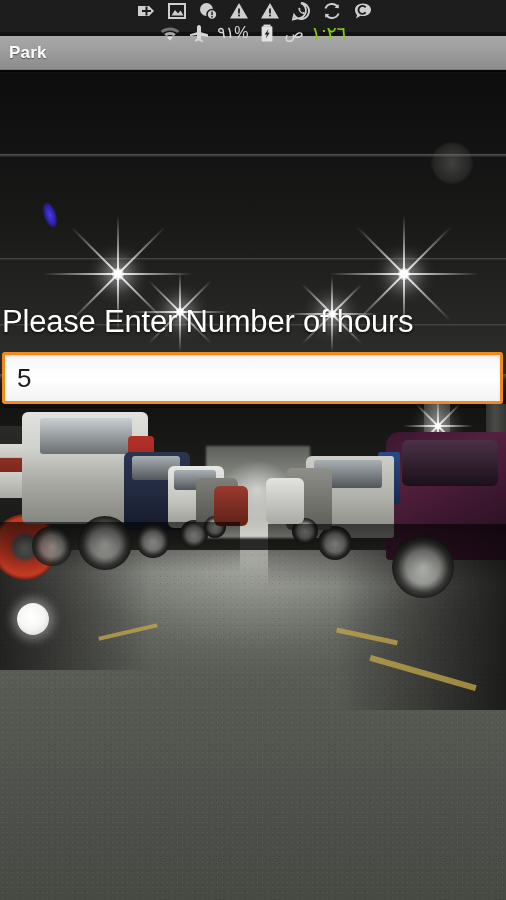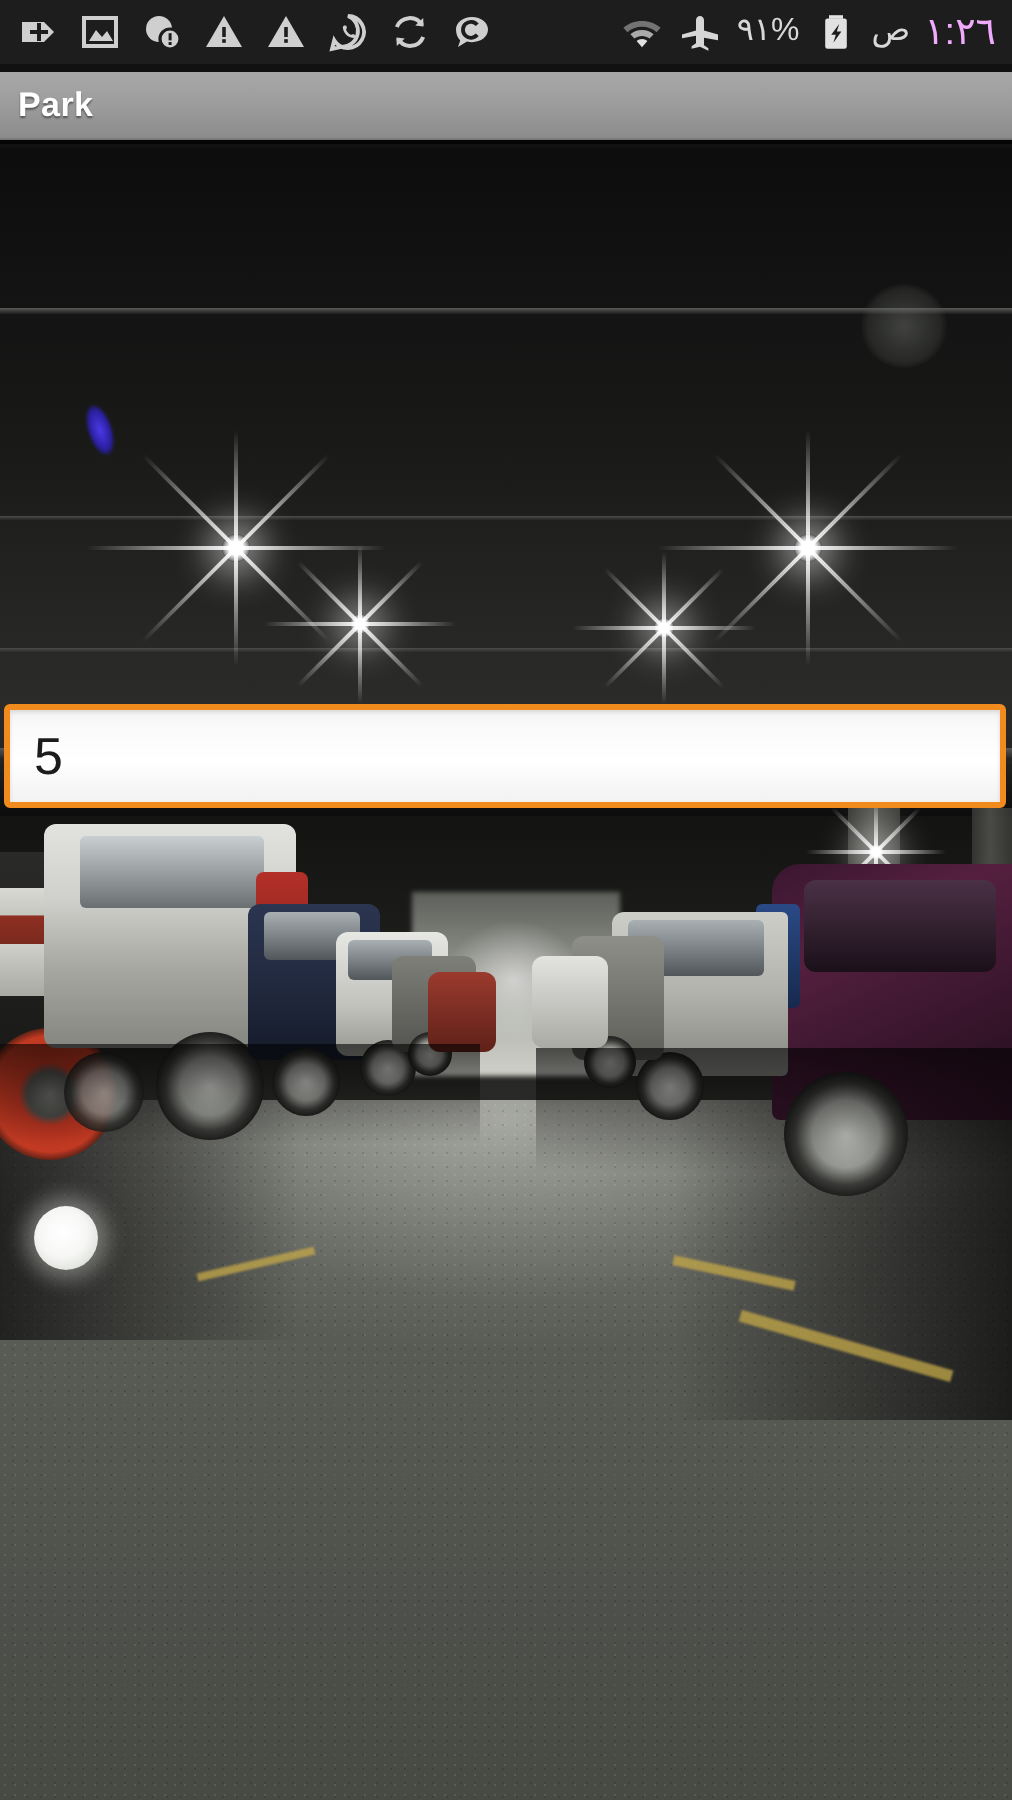--- a/index.html
+++ b/index.html
@@ -25,20 +25,21 @@
     position: absolute;
     top: 0; left: 0;
     width: 506px;
     height: 32px;
     background: #1d1d1d;
     display: flex;
     align-items: center;
     box-sizing: border-box;
     padding: 0 6px 0 8px;
     z-index: 40;
+    flex-direction: column;
   }
   .sb-left {
     display: flex;
     align-items: center;
     gap: 9px;
     flex: 1 1 auto;
   }
   .sb-right {
     display: flex;
     align-items: center;
@@ -53,21 +54,21 @@
   }
   .sb-icon svg { display: block; }
   .sb-text {
     color: #d8d8d8;
     font-size: 16px;
     line-height: 1;
     letter-spacing: 0.3px;
     white-space: nowrap;
   }
   .sb-clock {
-    color: #f0abfc;
+    color: #84cc16;
     font-size: 19px;
     line-height: 1;
     white-space: nowrap;
     padding-right: 2px;
   }
 
   
   #action-bar {
     position: absolute;
     top: 36px; left: 0;
@@ -578,20 +579,21 @@
     <div style="position:absolute; left:0; top:448px; width:240px; height:50px;
                 background:linear-gradient(to bottom, rgba(0,0,0,.6), rgba(0,0,0,0));"></div>
     <div style="position:absolute; left:268px; top:450px; width:238px; height:62px;
                 background:linear-gradient(to bottom, rgba(0,0,0,.62), rgba(0,0,0,0));"></div>
   </div>
 
   <div id="floor-light-dot"></div>
 
   <div id="ui">
 
+    <div id="hours-label">Please Enter Number of hours</div>
 
     <div id="hours-input-wrap">
       <input id="hours-input" type="text" value="5" style="">
     </div>
 
 
   </div>
 
 </div>
 

